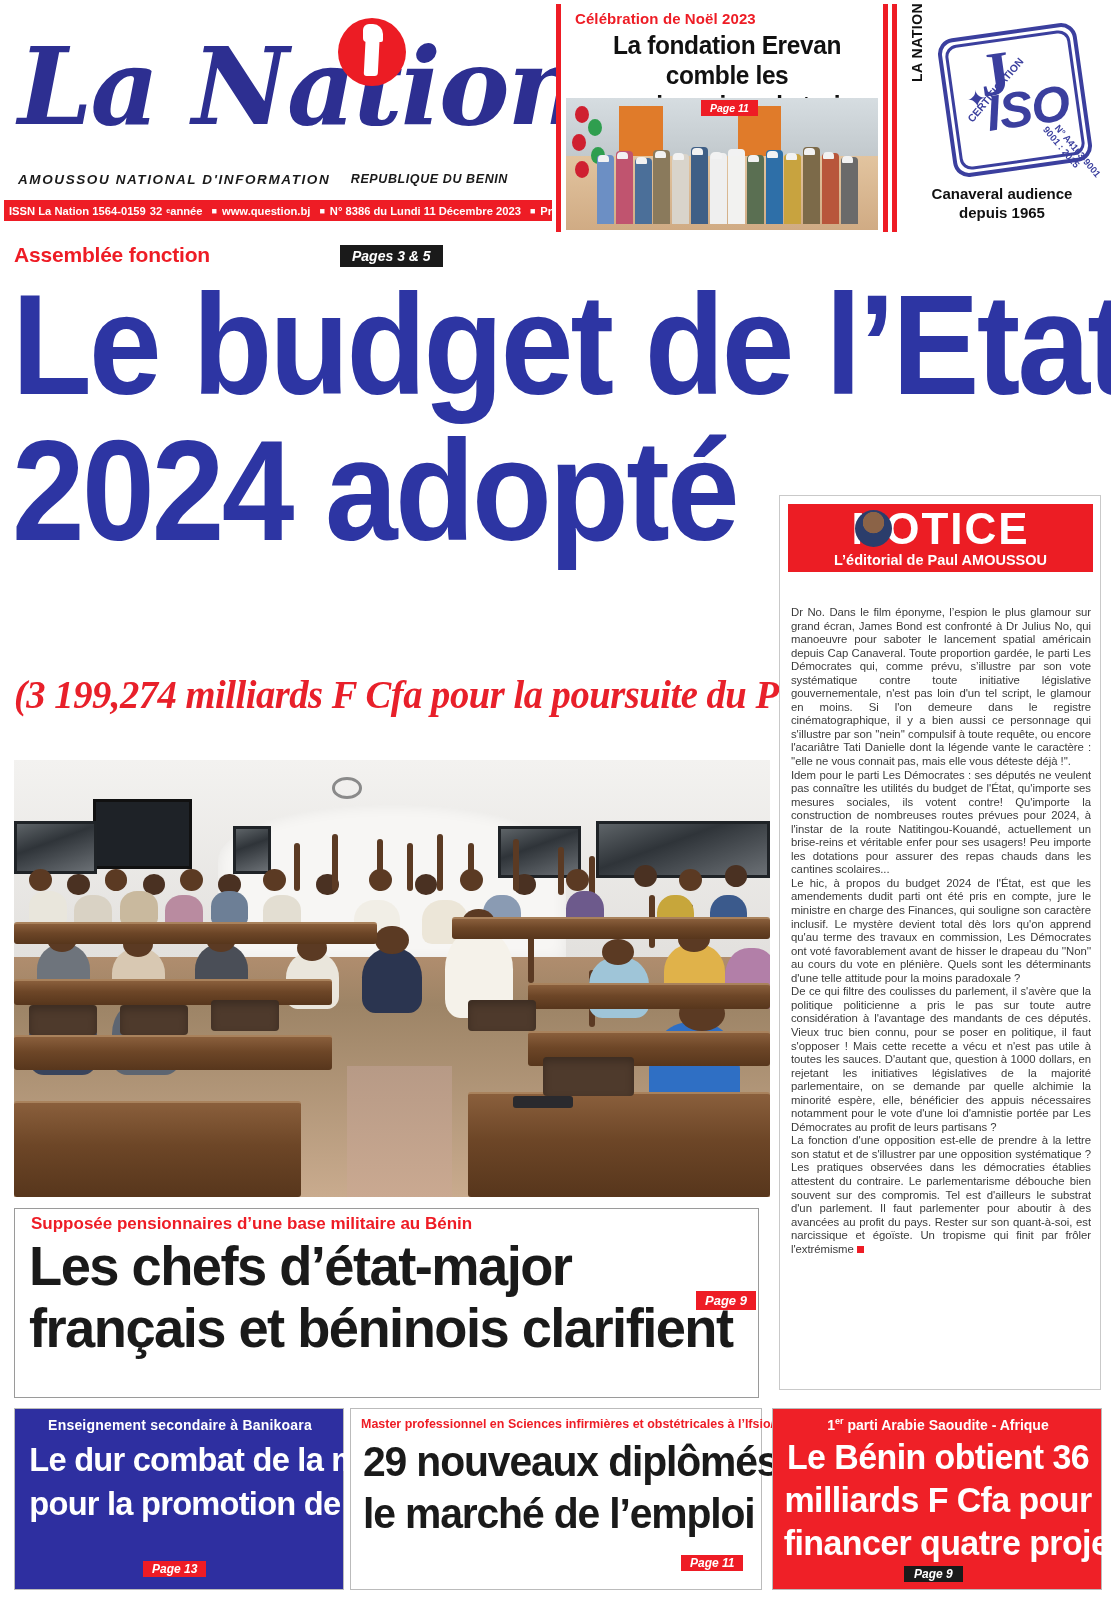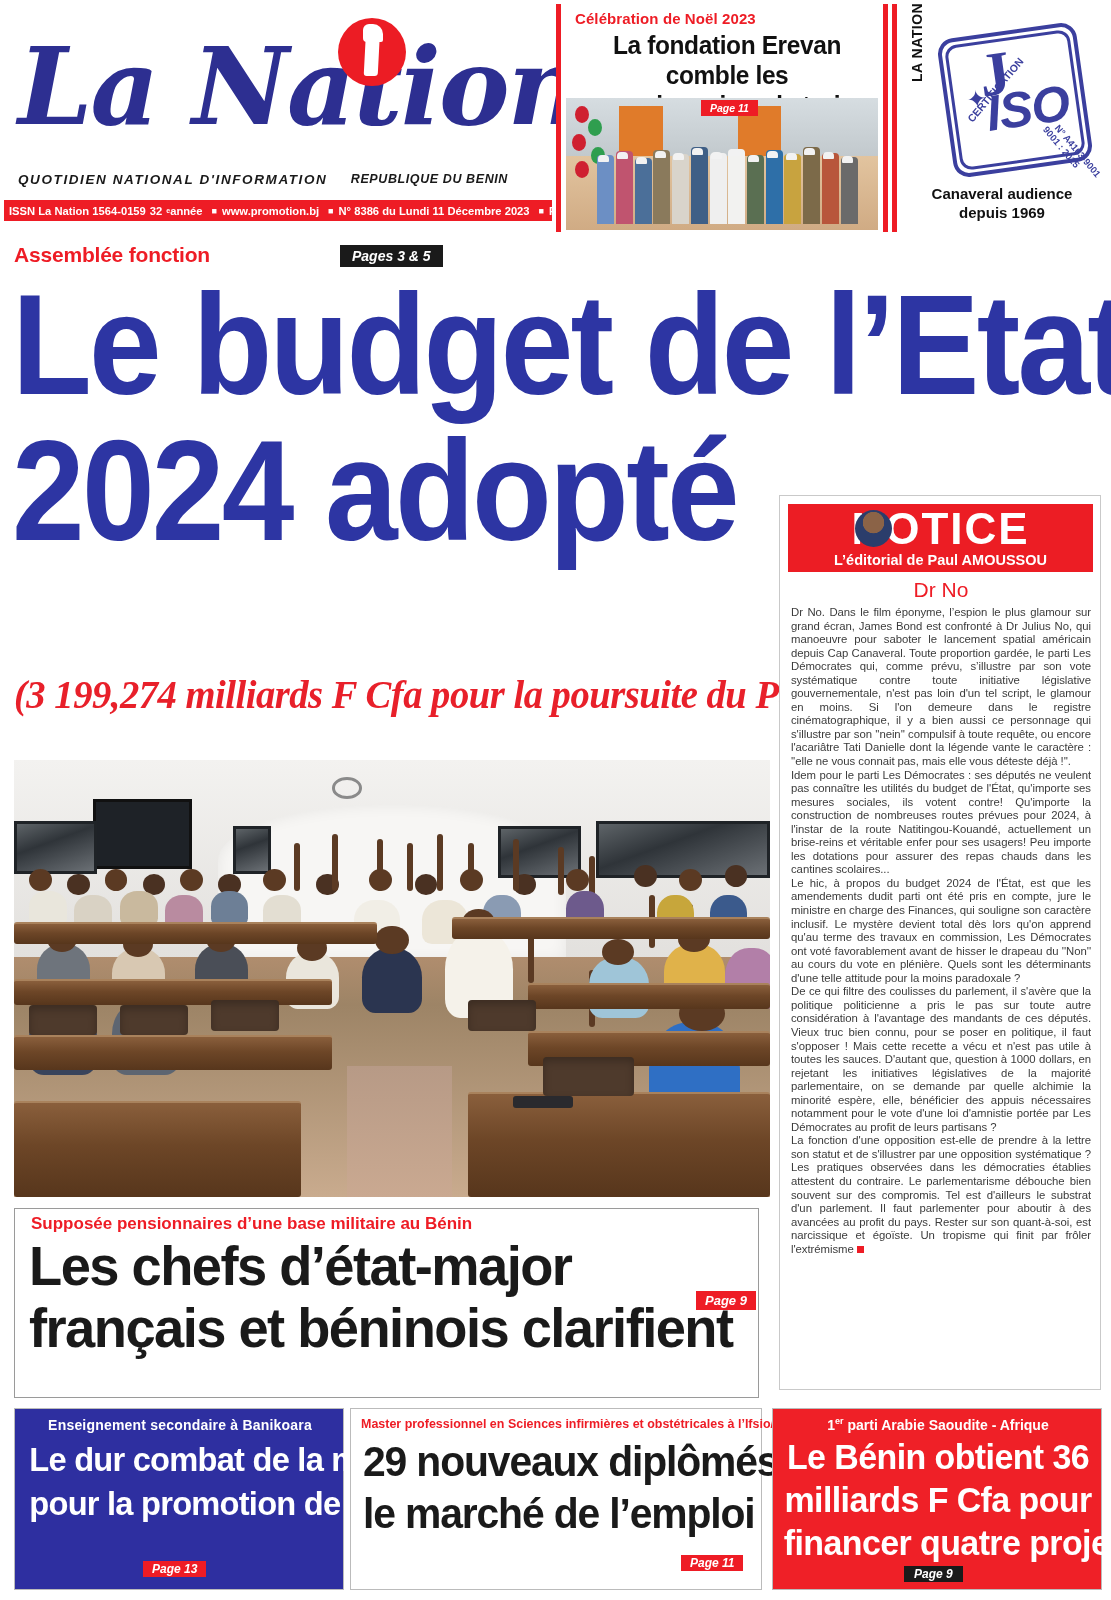--- a/index.html
+++ b/index.html
@@ -520,31 +520,31 @@
 </head>
 <body>
 
 <div class="page">
 
   <div class="masthead">
 
     <div class="logo-zone">
       <div class="logo-wordmark">La Nation</div>
       <div class="logo-dot"></div>
-      <div class="logo-sub-left">QUOTIDIEN  NATIONAL  D'INFORMATION</div>
+      <div class="logo-sub-left">AMOUSSOU  NATIONAL  D'INFORMATION</div>
       <div class="logo-sub-right">REPUBLIQUE DU BENIN</div>
     </div>
 
     <div class="info-bar">
       <span class="seg">ISSN La Nation 1564-0159</span>
       <span class="seg">32</span>
         <sup>e</sup>
         <span class="seg"> année</span>
       <span class="sq">■</span>
-      <span class="seg">www.promotion.bj</span>
+      <span class="seg">www.question.bj</span>
       <span class="sq">■</span>
       <span class="seg">N° 8386  du Lundi 11 Décembre 2023</span>
       <span class="sq">■</span>
       <span class="seg">Prix : 300 F CFA</span>
     </div>
   </div>
 
   <div class="teaser">
     <div class="teaser-kicker">Célébration de Noël 2023</div>
     <div class="teaser-head">
@@ -600,21 +600,21 @@
       <div class="iso-box-inner"></div>
       <div class="iso-star">✦</div>
       <div class="iso-J">J</div>
       <div class="iso-cert">CERTIFICATION</div>
       <div class="iso-ISO">ISO</div>
       <div class="iso-num1">9001 : 2015</div>
       <div class="iso-num2">N° A4163-9001</div>
     </div>
     <div class="iso-caption">
       <span>Canaveral audience</span><br>
-      <span>depuis 1969</span>
+      <span>depuis 1965</span>
     </div>
   </div>
 
   <div class="lead-kicker">Assemblée fonction</div>
   <div class="lead-pages">Pages 3 &amp; 5</div>
 
   <div class="lead-head">
     <span class="l1">Le budget de l’Etat gestion</span>
     <span class="l2">2024 adopté</span>
   </div>
@@ -720,21 +720,20 @@
     <div class="aisle" style="left:44%;top:70%;width:14%;height:30%;"></div>
     <div style="position:absolute;left:66%;top:77%;width:8%;height:2.6%;background:#2a2a2e;border-radius:3px;"></div>
   </div>
 
   <div class="notice">
     <div class="notice-banner">
       <div class="notice-word">NOTICE</div>
       <div class="notice-avatar"></div>
       <div class="notice-byline">L’éditorial de Paul AMOUSSOU</div>
     </div>
-    <div class="notice-title">Dr No</div>
     <div class="notice-body">
       <p>Dr No. Dans le film éponyme, l’espion le plus glamour sur grand écran, James Bond est confronté à Dr Julius No, qui manoeuvre pour saboter le lancement spatial américain depuis Cap Canaveral. Toute proportion gardée, le parti Les Démocrates qui, comme prévu, s’illustre par son vote systématique contre toute initiative législative gouvernementale, n'est pas loin d'un tel script, le glamour en moins. Si l'on demeure dans le registre cinématographique, il y a bien aussi ce personnage qui s'illustre par son ''nein'' compulsif à toute requête, ou encore l'acariâtre Tati Danielle dont la légende vante le caractère : ''elle ne vous connait pas, mais elle vous déteste déjà !''.</p>
       <p>Idem pour le parti Les Démocrates : ses députés ne veulent pas connaître les utilités du budget de l'État, qu'importe ses mesures sociales, ils votent contre! Qu'importe la construction de nombreuses routes prévues pour 2024, à l'instar de la route Natitingou-Kouandé, actuellement un brise-reins et véritable enfer pour ses usagers! Peu importe les dotations pour assurer des repas chauds dans les cantines scolaires...</p>
       <p>Le hic, à propos du budget 2024 de l'État, est que les amendements dudit parti ont été pris en compte, jure le ministre en charge des Finances, qui souligne son caractère inclusif. Le mystère devient total dès lors qu'on apprend qu'au terme des travaux en commission, Les Démocrates ont voté favorablement avant de hisser le drapeau du ''Non'' au cours du vote en plénière. Quels sont les déterminants d'une telle attitude pour la moins paradoxale ?</p>
       <p>De ce qui filtre des coulisses du parlement, il s'avère que la politique politicienne a pris le pas sur toute autre considération à l'avantage des mandants de ces députés. Vieux truc bien connu, pour se poser en politique, il faut s'opposer ! Mais cette recette a vécu et n'est pas utile à toutes les sauces. D'autant que, question à 1000 dollars, en rejetant les initiatives législatives de la majorité parlementaire, on se demande par quelle alchimie la minorité espère, elle, bénéficier des appuis nécessaires notamment pour le vote d'une loi d'amnistie portée par Les Démocrates au profit de leurs partisans ?</p>
       <p><span>La fonction d'une opposition est-elle de prendre à la lettre son statut et de s'illustrer par une opposition systématique ? Les pratiques observées dans les démocraties établies attestent du contraire. Le parlementarisme débouche bien souvent sur des compromis. Tel est d'ailleurs le substrat d'un parlement. Il faut parlementer pour aboutir à des avancées au profit du pays. Rester sur son quant-à-soi, est narcissique et égoïste. Un tropisme qui finit par frôler l'extrémisme</span><span class="endmark"></span></p>
     </div>
   </div>
 
   <div class="second">

